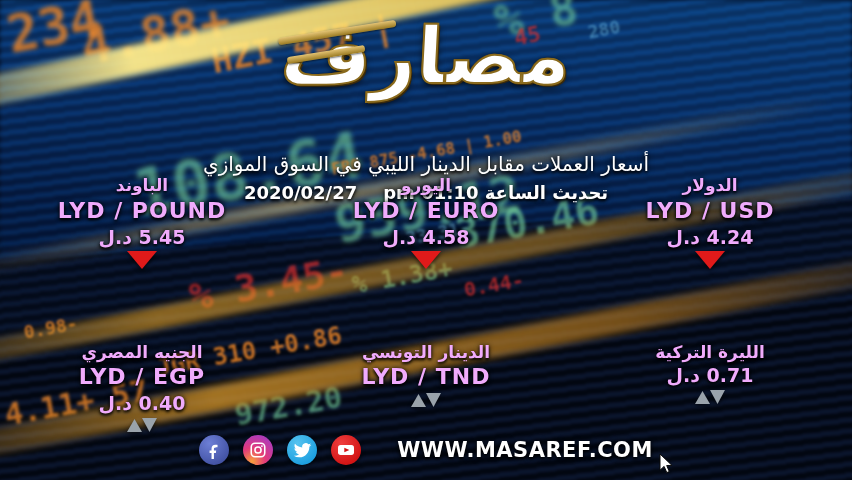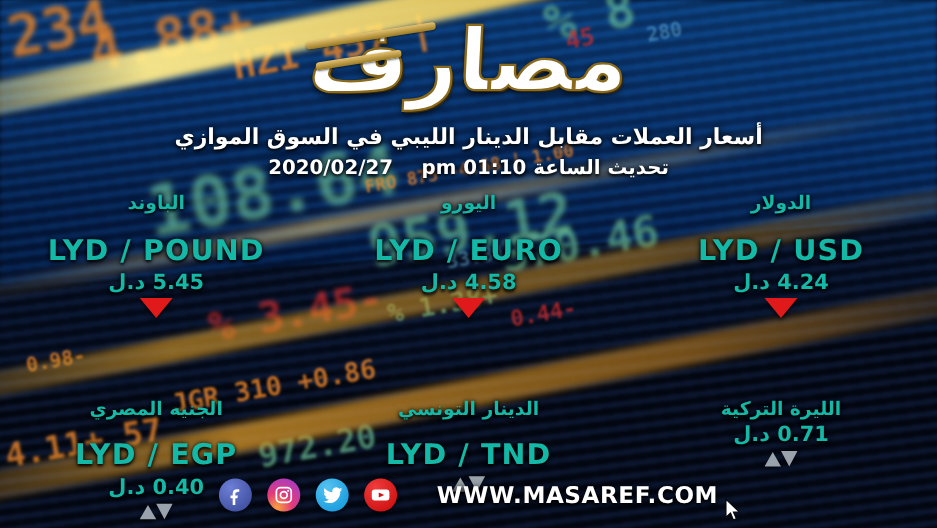--- a/index.html
+++ b/index.html
@@ -106,46 +106,47 @@
   }
   .logo-bar.b1{width:118px;top:18px;left:-4px;transform:rotate(-9deg);}
   .logo-bar.b2{width:78px;top:40px;left:6px;transform:rotate(-9deg);}
 
   
   .header{
     position:absolute;left:0;right:0;top:112px;text-align:center;
     color:#ffffff;
   }
   .header .line1{
-    font-size:20px;font-weight:bold;letter-spacing:0px;
+    font-size:20px;font-weight:normal;letter-spacing:0px;
     text-shadow:0 2px 3px rgba(0,0,0,.95),0 0 6px rgba(0,0,0,.85);
+    margin-top:40px;
   }
   .header .line2{
     margin-top:6px;font-size:18px;font-weight:bold;
     display:flex;justify-content:center;align-items:center;gap:26px;
     direction:rtl;
     text-shadow:0 2px 3px rgba(0,0,0,.95),0 0 6px rgba(0,0,0,.85);
   }
 
   
   .grid{
     position:absolute;left:0;right:0;top:176px;
     display:grid;grid-template-columns:repeat(3,1fr);
     row-gap:52px;
   }
   .cell{
-    text-align:center;color:#14b8a6;position:relative;
+    text-align:center;color:#f0abfc;position:relative;
     padding-bottom:22px;
   }
   .c-name{
     font-size:17px;font-weight:bold;line-height:1.1;
     text-shadow:0 2px 3px rgba(0,0,0,.95),0 0 5px rgba(0,0,0,.9);
   }
   .c-pair{
-    font-size:26px;font-weight:bold;letter-spacing:1px;margin-top:18px;
+    font-size:22px;font-weight:bold;letter-spacing:1px;margin-top:3px;
     direction:ltr;
     text-shadow:0 2px 3px rgba(0,0,0,.95),0 0 5px rgba(0,0,0,.9);
   }
   .c-value{
     font-size:19px;font-weight:bold;margin-top:3px;direction:rtl;
     text-shadow:0 2px 3px rgba(0,0,0,.95),0 0 5px rgba(0,0,0,.9);
   }
   .c-arrow{
     margin:3px auto 0;width:30px;height:18px;position:relative;
   }

